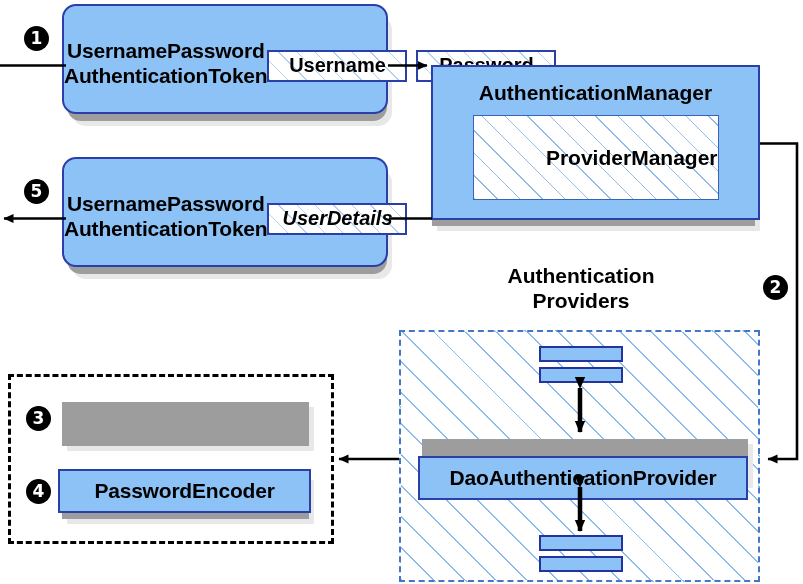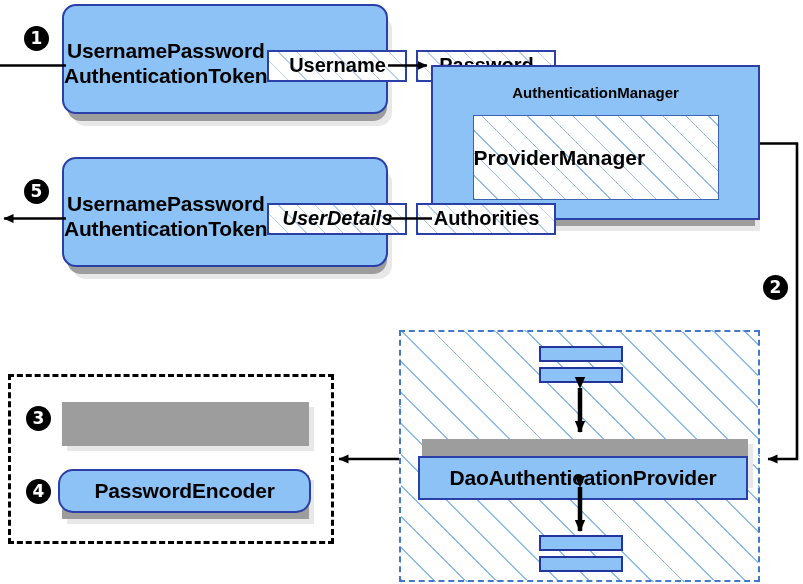--- a/index.html
+++ b/index.html
@@ -90,35 +90,35 @@
 
   
   .mgr-box {
     background: #8cc2f5;
     border: 2px solid #2b3fa8;
     flex-direction: column;
     justify-content: flex-start;
     padding-top: 14px;
   }
   .mgr-title {
-    font-size: 15px;
+    font-size: 21px;
     line-height: 24px;
   }
   .hatch-inner {
     background-color: #ffffff;
     background-image: repeating-linear-gradient(
         45deg,
         rgba(110,165,225,0.75) 0px,
         rgba(110,165,225,0.75) 1px,
         rgba(255,255,255,0) 1px,
         rgba(255,255,255,0) 16px);
     border: 1px solid #3a63b5;
     display: flex;
     align-items: center;
-    justify-content: flex-start;
+    justify-content: flex-end;
     font-size: 21px;
     font-weight: bold;
     color: #000;
     box-sizing: border-box;
   }
 
   
   .flat-blue {
     background: #8cc2f5;
     border: 2px solid #2b3fa8;
@@ -240,25 +240,26 @@
     </div>
   </div>
 
   <div class="shadow-far" style="left:72px; top:169px; width:320px; height:110px; border-radius:14px;"></div>
   <div class="shadow-near" style="left:67px; top:164px; width:320px; height:110px; border-radius:14px;"></div>
   <div class="node token-box" style="left:62px; top:157px; width:326px; height:110px;">
     <div class="token-title">UsernamePassword
 AuthenticationToken</div>
     <div class="token-fields">
       <div class="field-chip" style="width:140px; height:32px;font-style:italic;">UserDetails</div>
-      <div class="field-chip" style="width:140px; height:32px;">Authorities</div>
     </div>
   </div>
   <div class="bullet" style="left:24px; top:179px;">5</div>
 
+  <div class="group-caption" style="left:470px; top:263px; width:222px;">Authentication
+Providers</div>
 
   <div class="bullet" style="left:763px; top:275px;">2</div>
 
   <div class="dash-blue" style="left:399px; top:330px; width:361px; height:252px;"></div>
 
   <div class="mini-bar" style="left:539px; top:346px; width:84px; height:16px;"></div>
   <div class="mini-bar" style="left:539px; top:367px; width:84px; height:16px;"></div>
 
   <div class="shadow-far" style="left:427px; top:444px; width:326px; height:44px;"></div>
   <div class="shadow-near" style="left:422px; top:439px; width:326px; height:44px;"></div>
@@ -270,18 +271,18 @@
   <div class="mini-bar" style="left:539px; top:556px; width:84px; height:16px;"></div>
 
   <div class="dash-black" style="left:8px; top:374px; width:326px; height:170px;"></div>
 
   <div class="shadow-far" style="left:67px; top:407px; width:247px; height:44px;"></div>
   <div class="shadow-near" style="left:62px; top:402px; width:247px; height:44px;"></div>
   <div class="bullet" style="left:26px; top:406px;">3</div>
 
   <div class="shadow-far" style="left:67px; top:480px; width:247px; height:44px;"></div>
   <div class="shadow-near" style="left:62px; top:475px; width:247px; height:44px;"></div>
-  <div class="node flat-blue" style="left:58px; top:469px; width:253px; height:44px;border-radius:15px;">
+  <div class="node flat-blue" style="left:58px; top:469px; width:253px; height:44px;">
     <span>PasswordEncoder</span>
   </div>
   <div class="bullet" style="left:26px; top:479px;">4</div>
 
 </div>
 
 </body></html>

